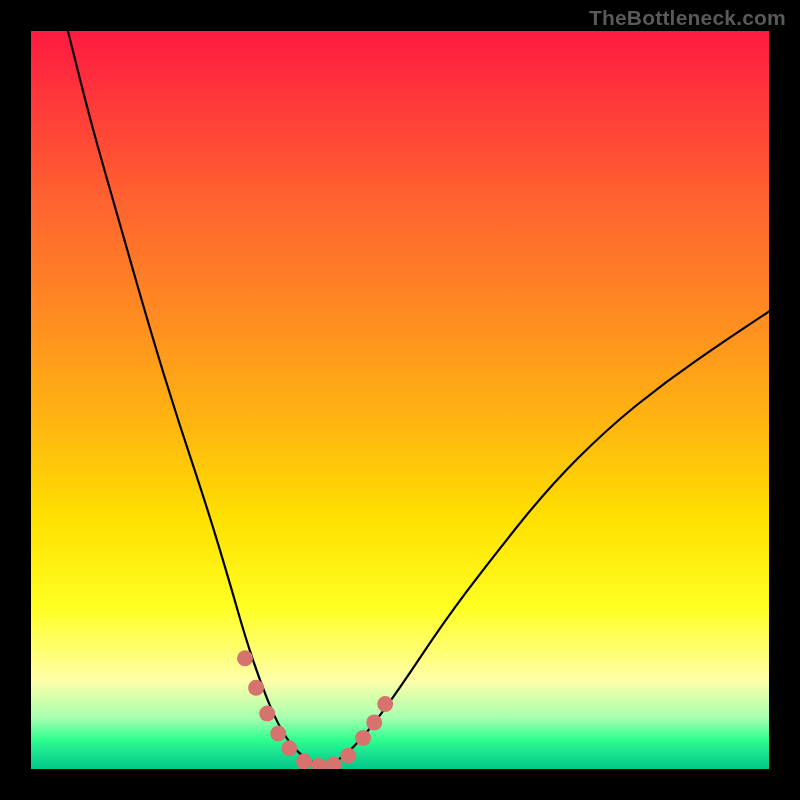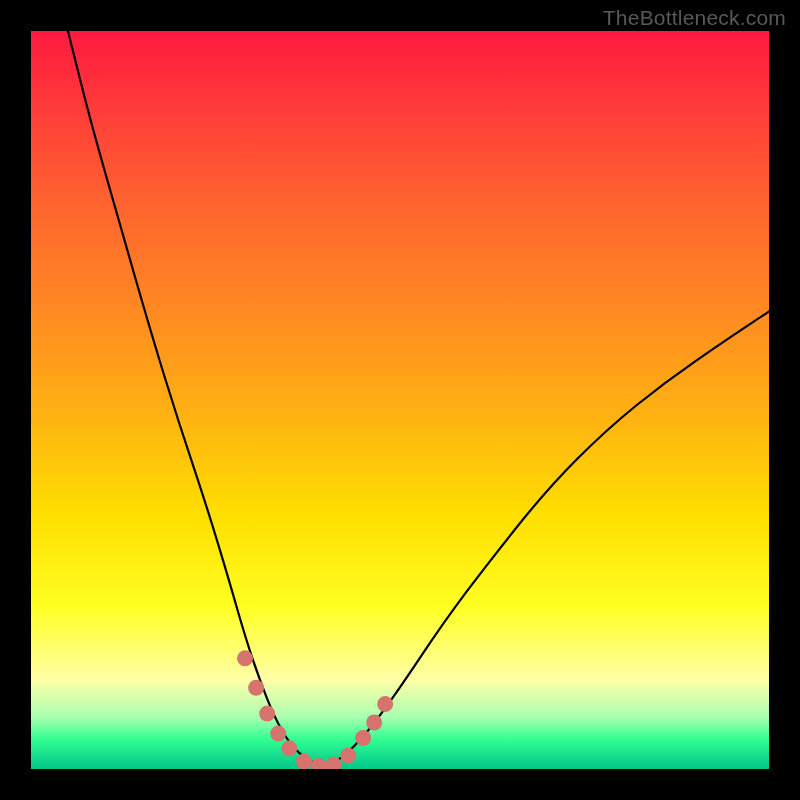--- a/index.html
+++ b/index.html
@@ -38,21 +38,21 @@
       #00c888 100%
     );
   }
   .watermark {
     position: absolute;
     top: 6px;
     right: 14px;
     color: #595959;
     font-size: 21px;
     letter-spacing: 0.2px;
-    font-weight: 400;
+    font-weight: 700;
     z-index: 30;
   }
   svg.curve {
     position: absolute;
     left: 0; top: 0;
     width: 738px;
     height: 738px;
     z-index: 10;
   }
 </style>

